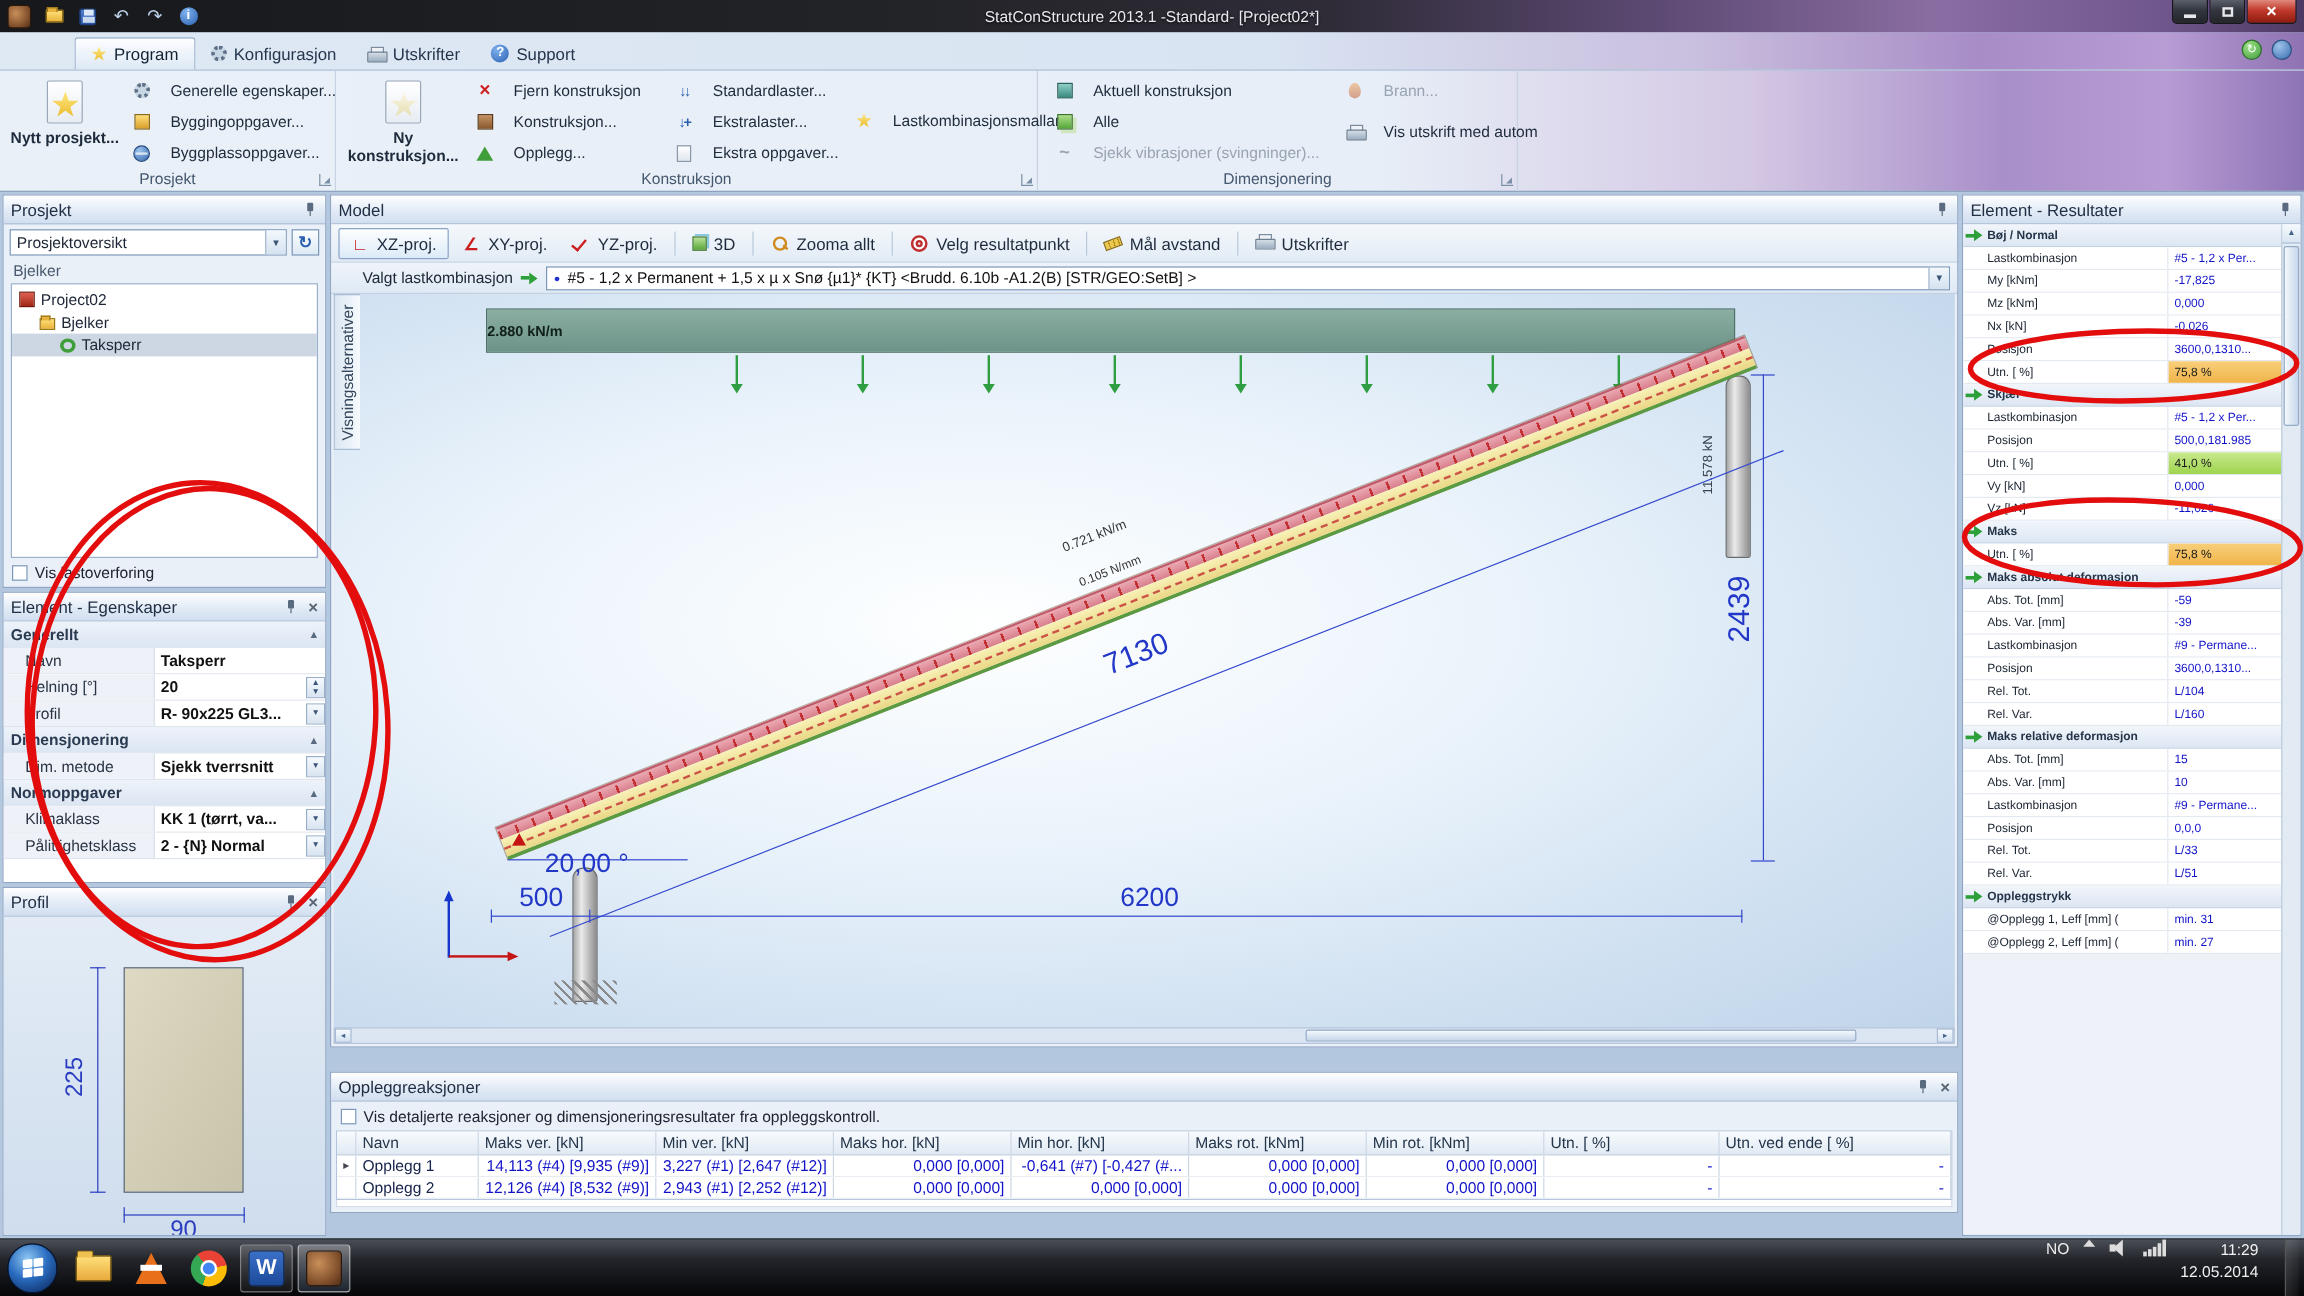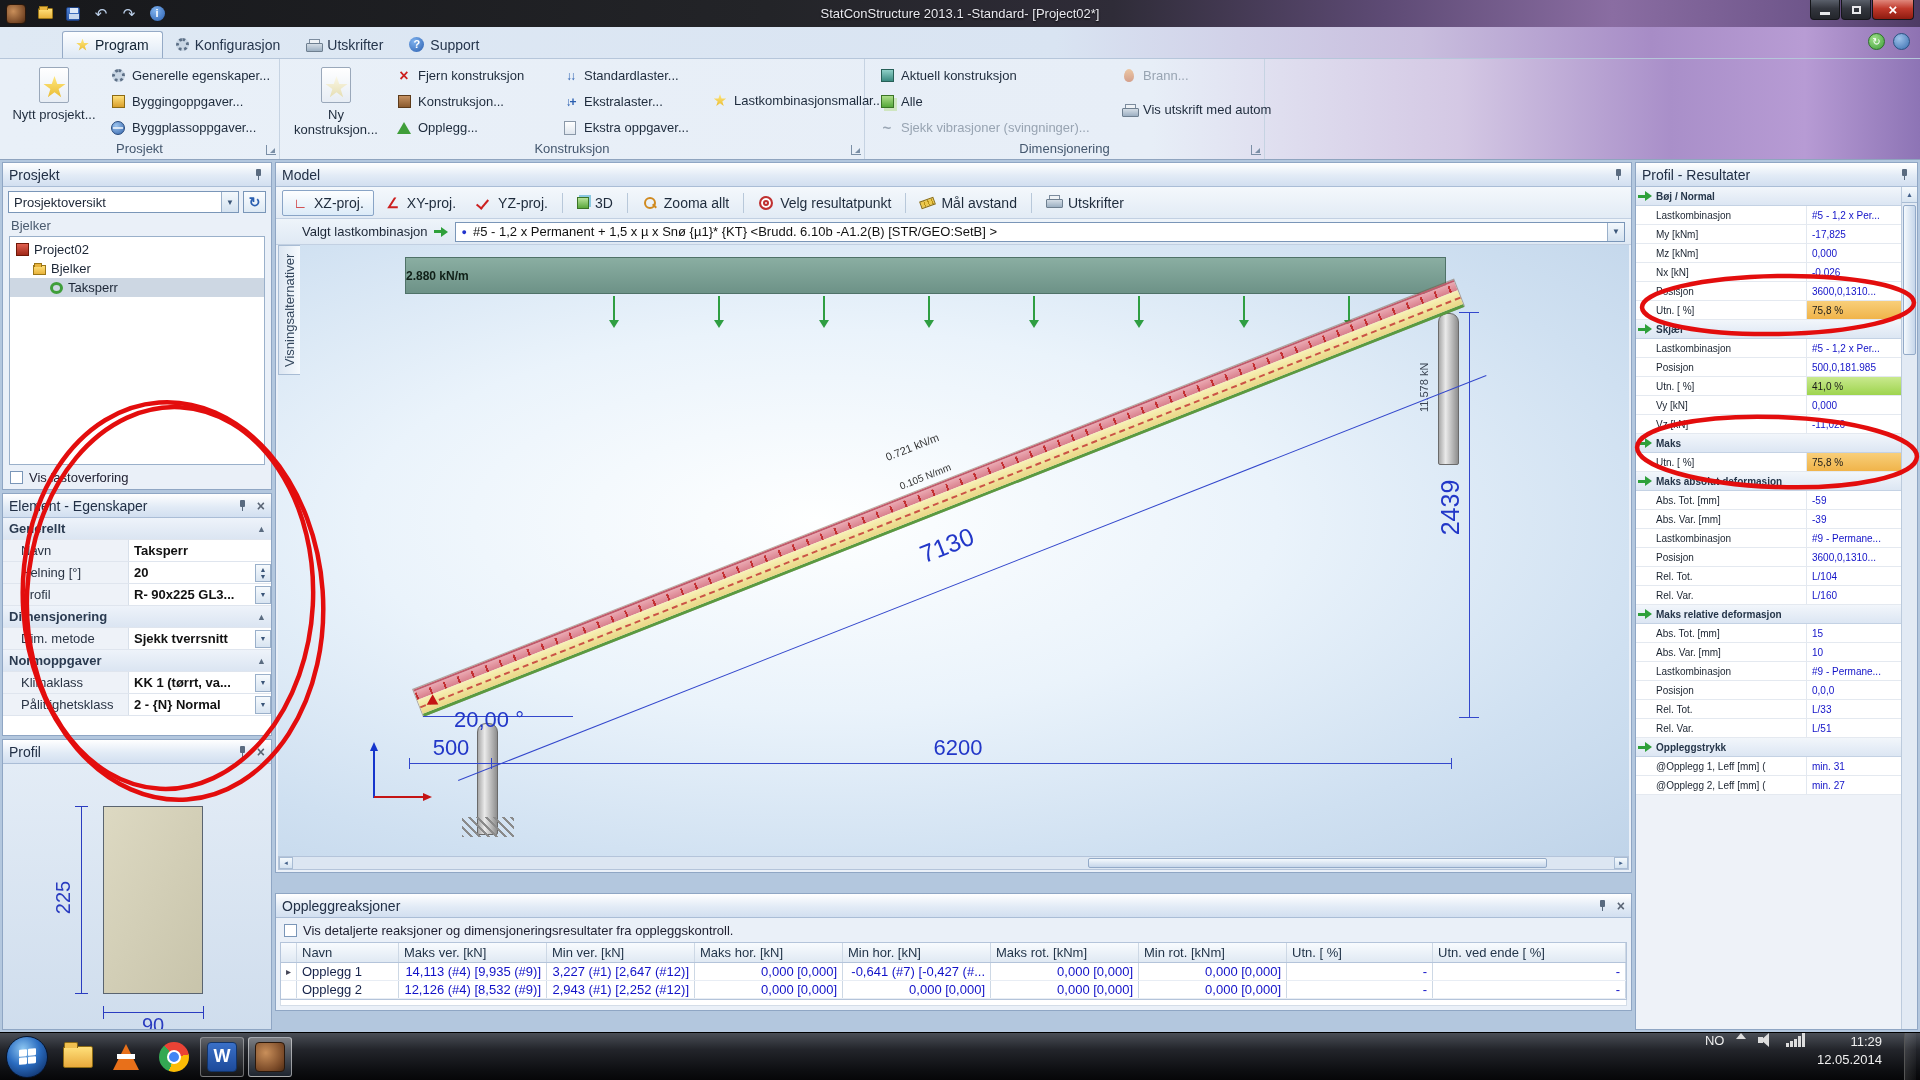--- a/index.html
+++ b/index.html
@@ -55,26 +55,26 @@
   .mini-q { width:15px; height:15px; border-radius:50%; background:radial-gradient(circle at 35% 30%,#7fb2ee,#2a5fb0); color:#fff; font-size:11px; font-weight:bold; text-align:center; line-height:15px; }
 
   
   .ribbon { position:absolute; left:0; top:59px; width:1920px; height:101px;
     background:linear-gradient(90deg,#e9f0f8 0%,#e7eef7 60%,#d4c8e4 76%,#a98fc9 87%,#b79bd4 94%,#8d74b5 100%);
     border-bottom:1px solid #8fa4bf; }
   .rgroup { position:absolute; top:0; bottom:0; border-right:1px solid #c6d3e2; }
   .gfoot { position:absolute; left:0; right:0; bottom:1px; height:17px; text-align:center; font-size:13px; color:#44576e; }
   .launcher { position:absolute; right:3px; bottom:4px; width:10px; height:10px; border-left:1px solid #7b8fa6; border-bottom:1px solid #7b8fa6; }
   .launcher::after { content:""; position:absolute; right:1px; bottom:1px; border-left:5px solid transparent; border-bottom:5px solid #7b8fa6; }
-  .big-btn { position:absolute; width:96px; height:80px; display:flex; flex-direction:column; align-items:center; justify-content:flex-start; padding-top:6px; gap:4px; border-radius:3px; }
+  .big-btn { position:absolute; width:96px; height:80px; display:flex; flex-direction:column; align-items:center; justify-content:flex-start; padding-top:6px; gap:4px; border-radius:3px;font-weight:bold; }
   .doc-ic { width:30px; height:36px; background:linear-gradient(#ffffff,#e7edf4); border:1px solid #9aa8ba; border-radius:2px; position:relative; }
   .doc-ic .star { position:absolute; left:3px; bottom:3px; width:23px; height:23px; }
   .big-label { font-size:13px; color:#1e2b3c; text-align:center; }
   .small-col { position:absolute; display:flex; flex-direction:column; gap:3px; }
-  .sbtn { display:flex; align-items:center; gap:6px; height:23px; padding:0 4px; font-size:13px; color:#1e2b3c; border-radius:2px; white-space:nowrap; }
+  .sbtn { display:flex; align-items:center; gap:16px; height:23px; padding:0 4px; font-size:13px; color:#1e2b3c; border-radius:2px; white-space:nowrap; }
   .sbtn.disabled { color:#98a4b2; }
   .si { width:16px; height:16px; flex:0 0 16px; display:inline-flex; align-items:center; justify-content:center; }
   .ri-build { width:13px; height:13px; background:linear-gradient(#ffe07a,#d99f2c); border:1px solid #8c6a14; }
   .ri-globe { width:14px; height:14px; border-radius:50%; background:radial-gradient(circle at 35% 30%,#9cc4ee,#3767ae); border:1px solid #26497c; position:relative; }
   .ri-globe::after { content:""; position:absolute; left:1px; right:1px; top:5px; height:2px; background:rgba(255,255,255,.7); }
   .ri-remove { color:#cc1f1f; font-size:16px; font-weight:bold; line-height:1; }
   .ri-constr { width:13px; height:13px; background:linear-gradient(#c69263,#8a5a2e); border:1px solid #5c3a1a; }
   .ri-support { width:0; height:0; border-left:7px solid transparent; border-right:7px solid transparent; border-bottom:12px solid #3f9e3a; }
   .ri-loads { color:#2a5fb0; font-size:12px; font-weight:bold; letter-spacing:-2px; }
   .ri-task { width:12px; height:14px; background:linear-gradient(#fff,#dfe6ee); border:1px solid #8a98a8; }
@@ -714,21 +714,21 @@
             <div class="rx-cell rx-val" style="width: 146px;">-</div>
             <div class="rx-cell rx-val" style="flex: 1 1 0%;">-</div>
           </div>
         </div>
     </div>
     <div class="rx-rest"></div>
   </div>
 
   <div class="panel" style="left:1635px;top:162px;width:283px;height:868px;">
     <div class="panel-header">
-      <span class="ph-title">Profil - Resultater</span>
+      <span class="ph-title">Element - Resultater</span>
       <span class="pin"></span>
     </div>
     <div class="res-rows">
         <div class="res-row section">
           <span class="sec-arrow"></span>
           <span>Bøj / Normal</span>
         </div>
         <div class="res-row">
           <span class="res-label">Lastkombinasjon</span>
           <span class="res-val">#5 - 1,2 x Per...</span>

